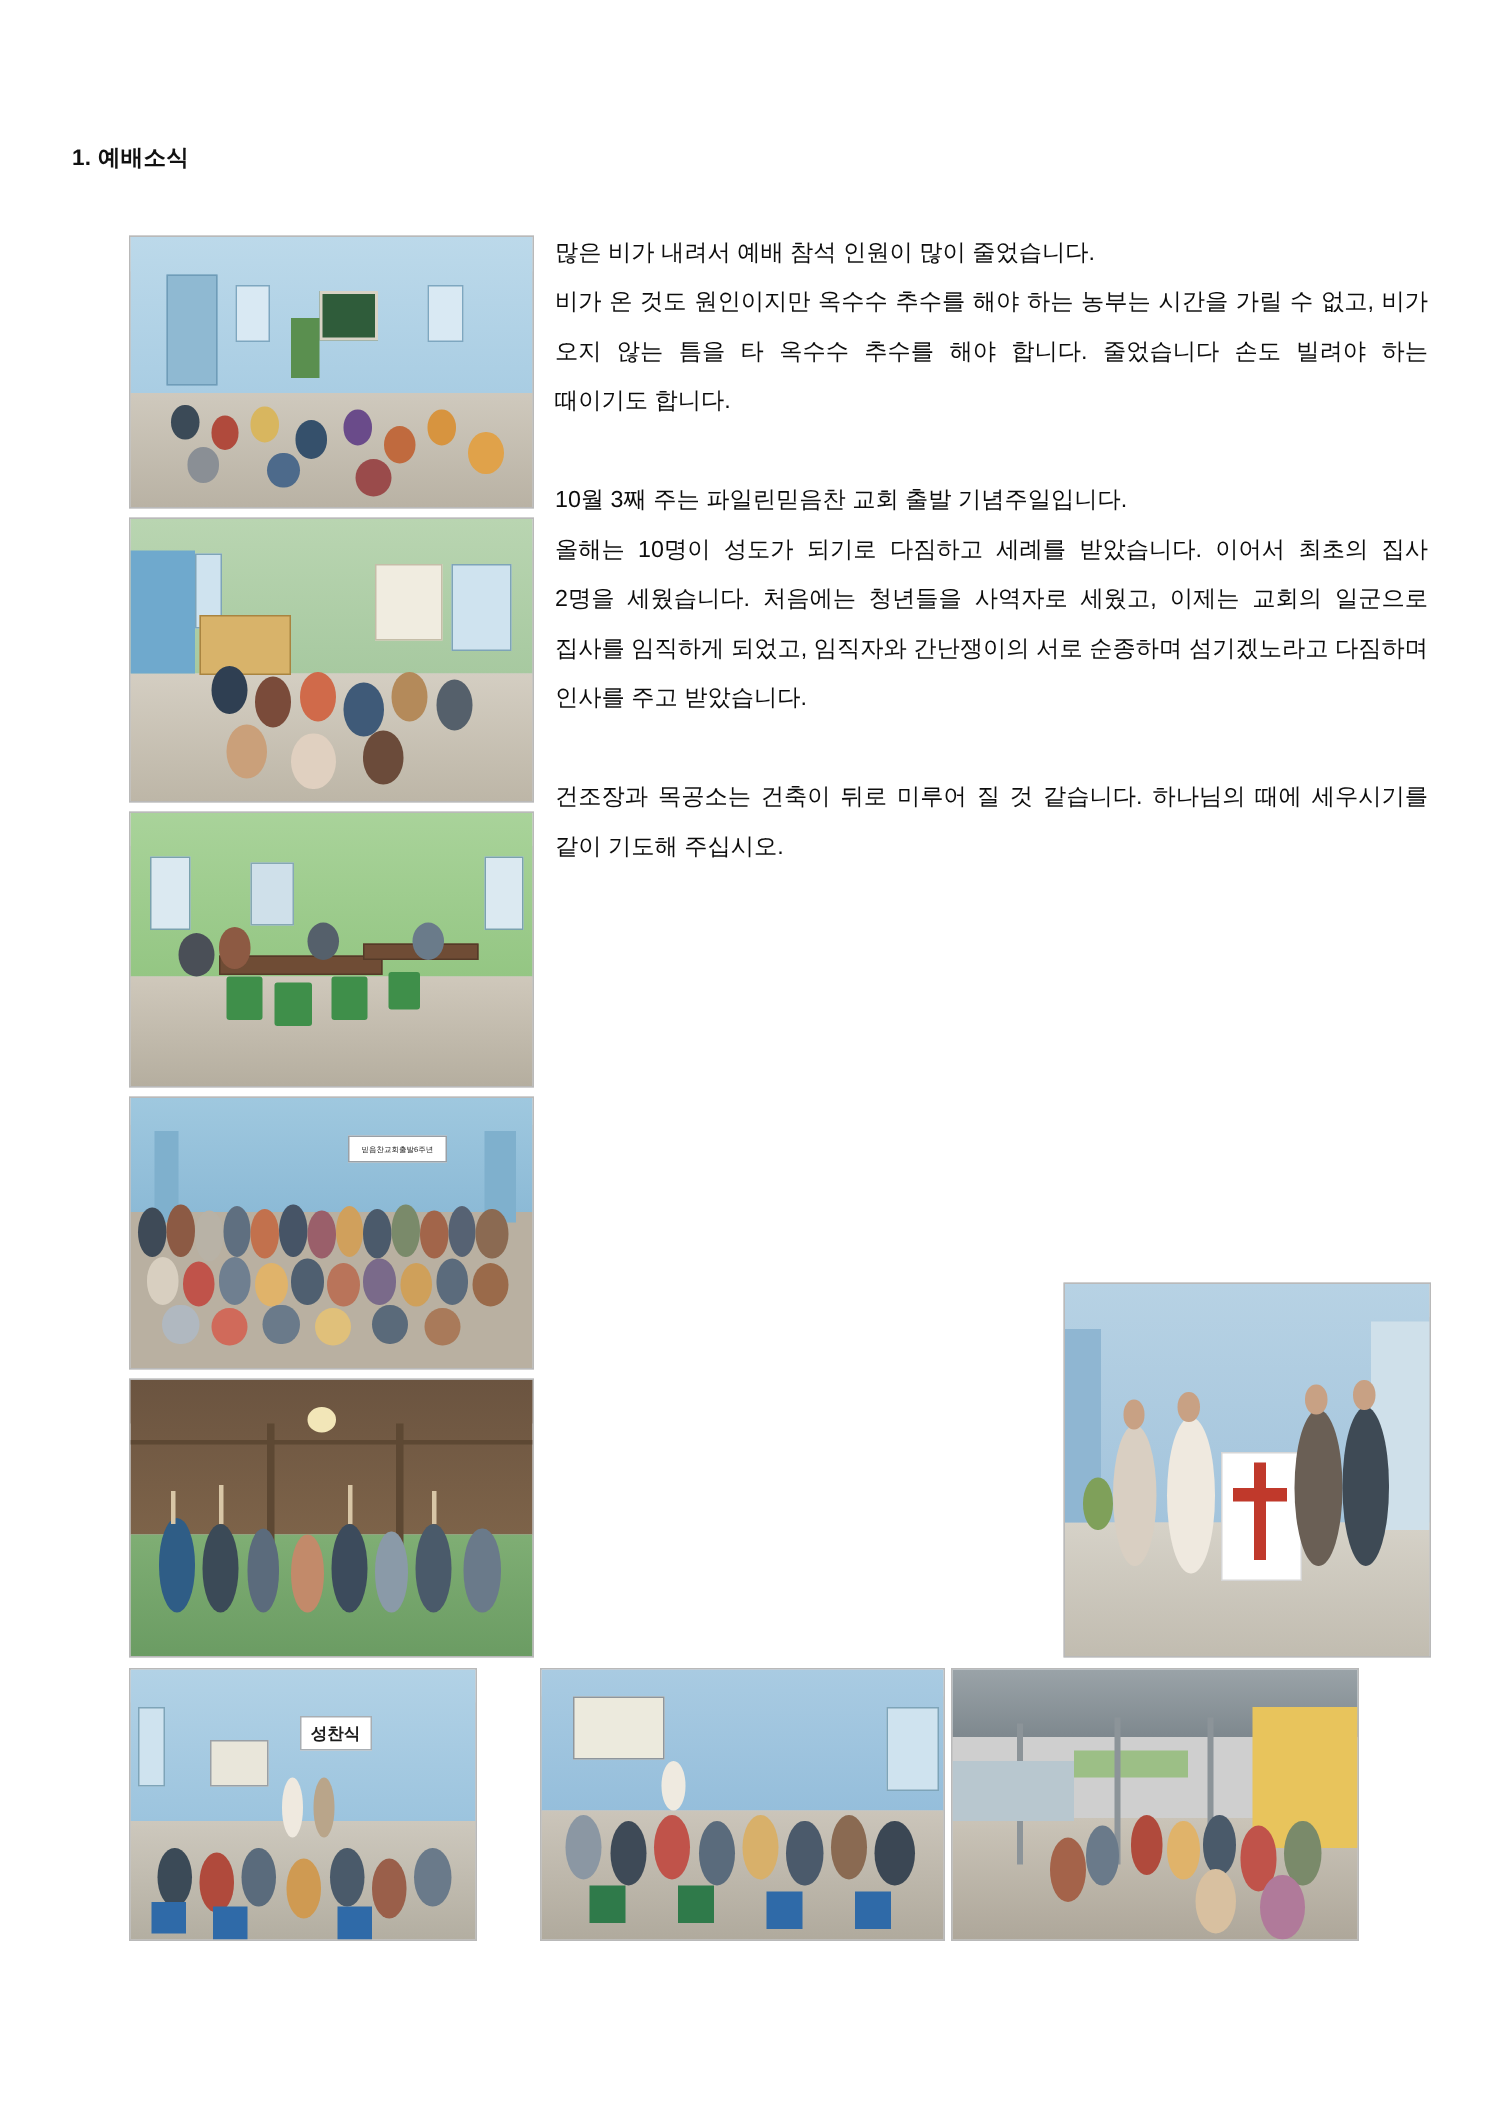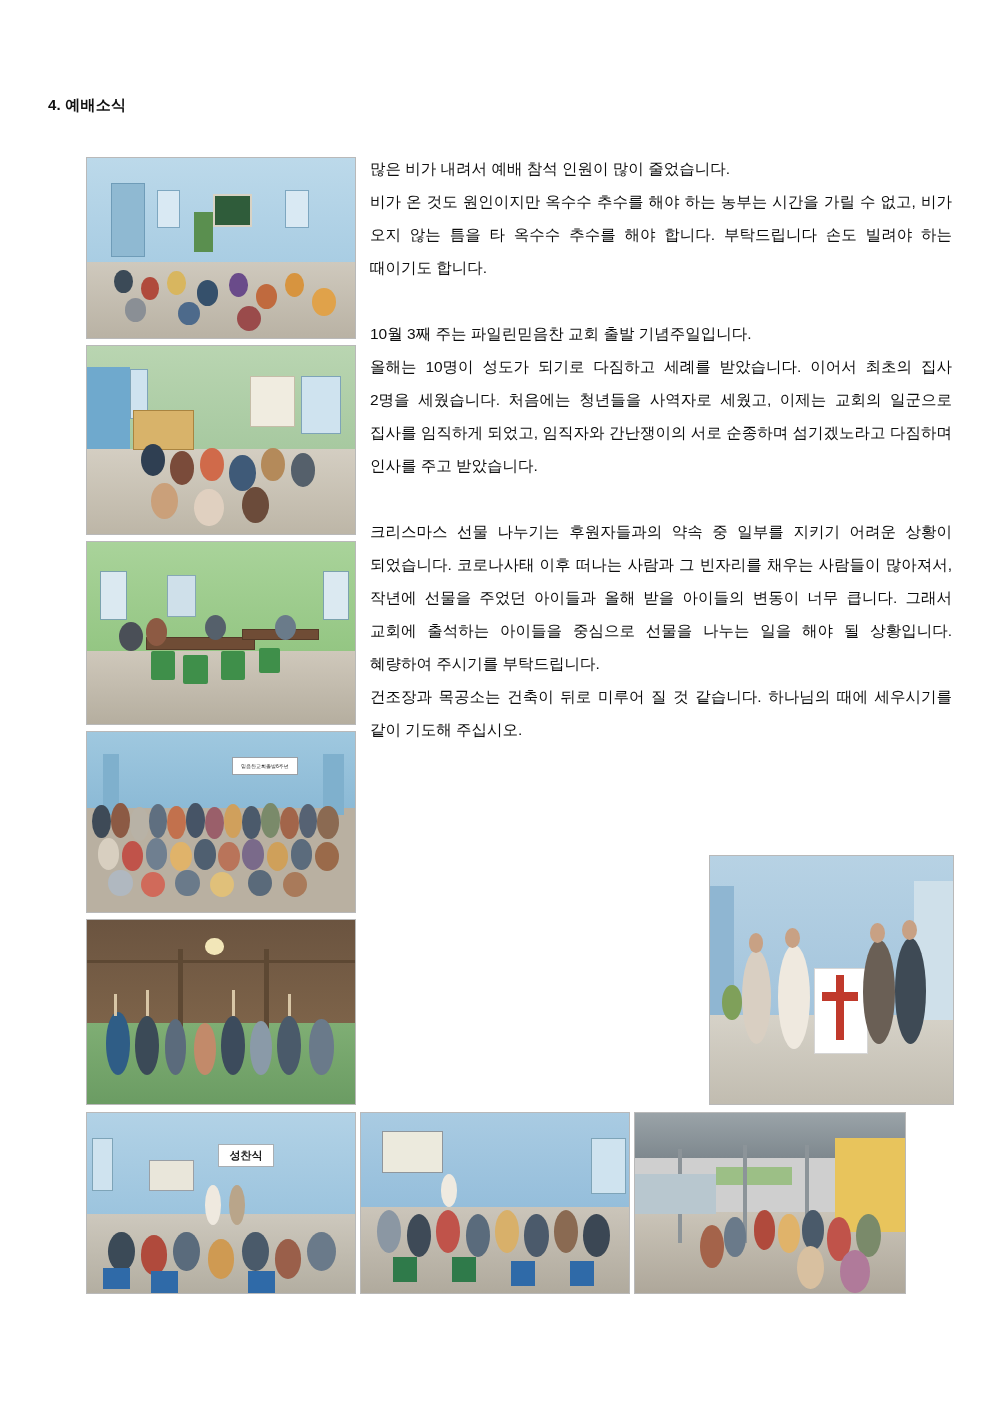--- a/index.html
+++ b/index.html
@@ -148,21 +148,21 @@
   .p9 .ground { top: 55%; bottom: 0; background: linear-gradient(#cac4b8, #aea79a); }
   .p9 .wallY { position: absolute; right: 0; top: 14%; width: 26%; height: 52%; background: #e8c45c; }
   .p9 .greenband { position: absolute; left: 30%; top: 30%; width: 28%; height: 10%; background: #9cbf86; }
   .p9 .post { position: absolute; width: 4px; background: #8c9499; }
 </style>
 </head>
 <body>
 
 <div class="page">
 
-  <div class="section-heading">4. 예배소식</div>
+  <div class="section-heading">1. 예배소식</div>
 
   <div class="photo p1" style="left:86px; top:157px; width:270px; height:182px;">
     <div class="inner">
       <div class="band ceil"></div>
       <div class="band wall"></div>
       <div class="band floor"></div>
       <div class="rect door"></div>
       <div class="rect win" style="left:26%;"></div>
       <div class="rect win" style="left:74%;"></div>
       <div class="rect board"></div>
@@ -307,21 +307,21 @@
       <div class="ell" style="left:63%; top:34%; width:13%; height:42%; background:#6a5f55;"></div>
       <div class="ell" style="left:76%; top:33%; width:13%; height:43%; background:#3e4a55;"></div>
       <div class="ell" style="left:16%; top:31%; width:6%;  height:8%;  background:#c8a184;"></div>
       <div class="ell" style="left:31%; top:29%; width:6%;  height:8%;  background:#c8a184;"></div>
       <div class="ell" style="left:66%; top:27%; width:6%;  height:8%;  background:#c8a184;"></div>
       <div class="ell" style="left:79%; top:26%; width:6%;  height:8%;  background:#c8a184;"></div>
       <div class="ell" style="left:5%;  top:52%; width:8%;  height:14%; background:#7fa05a;"></div>
     </div>
   </div>
 
-  <div class="photo p7" style="left:86px; top:1112px; width:270px; height:182px;">
+  <div class="photo p7" style="left:86px; top:1112px; width:232px; height:182px;">
     <div class="inner">
       <div class="band ceil"></div>
       <div class="band wall"></div>
       <div class="band floor"></div>
       <div class="rect" style="left:2%; top:14%; width:7%; height:28%; background:#cfe3ef; border:1px solid #7ea4b8;"></div>
       <div class="rect screen"></div>
       <div class="sign">성찬식</div>
       <div class="ell" style="left:44%; top:40%; width:6%; height:22%; background:#efe9df;"></div>
       <div class="ell" style="left:53%; top:40%; width:6%; height:22%; background:#b9a58a;"></div>
       <div class="ell" style="left:8%;  top:66%; width:10%; height:22%; background:#3b4a57;"></div>
@@ -378,22 +378,21 @@
       <div class="ell" style="left:82%; top:56%; width:9%; height:24%; background:#7a8a6a;"></div>
       <div class="ell" style="left:33%; top:58%; width:8%; height:22%; background:#6a7a8a;"></div>
       <div class="ell" style="left:24%; top:62%; width:9%; height:24%; background:#a4634a;"></div>
       <div class="ell" style="left:60%; top:74%; width:10%; height:24%; background:#d8c0a0;"></div>
       <div class="ell" style="left:76%; top:76%; width:11%; height:24%; background:#b07a9a;"></div>
     </div>
   </div>
 
   <div class="text-column">
     <p class="para">많은 비가 내려서 예배 참석 인원이 많이 줄었습니다.</p>
-    <p class="para">비가 온 것도 원인이지만 옥수수 추수를 해야 하는 농부는 시간을 가릴 수 없고, 비가 오지 않는 틈을 타 옥수수 추수를 해야 합니다. 부탁드립니다 손도 빌려야 하는 때이기도 합니다.</p>
+    <p class="para">비가 온 것도 원인이지만 옥수수 추수를 해야 하는 농부는 시간을 가릴 수 없고, 비가 오지 않는 틈을 타 옥수수 추수를 해야 합니다. 줄었습니다 손도 빌려야 하는 때이기도 합니다.</p>
     <div class="para-gap"></div>
     <p class="para">10월 3째 주는 파일린믿음찬 교회 출발 기념주일입니다.</p>
     <p class="para">올해는 10명이 성도가 되기로 다짐하고 세례를 받았습니다. 이어서 최초의 집사 2명을 세웠습니다. 처음에는 청년들을 사역자로 세웠고, 이제는 교회의 일군으로 집사를 임직하게 되었고, 임직자와 간난쟁이의 서로 순종하며 섬기겠노라고 다짐하며 인사를 주고 받았습니다.</p>
     <div class="para-gap"></div>
-    <p class="para">크리스마스 선물 나누기는 후원자들과의 약속 중 일부를 지키기 어려운 상황이 되었습니다. 코로나사태 이후 떠나는 사람과 그 빈자리를 채우는 사람들이 많아져서, 작년에 선물을 주었던 아이들과 올해 받을 아이들의 변동이 너무 큽니다. 그래서 교회에 출석하는 아이들을 중심으로 선물을 나누는 일을 해야 될 상황입니다. 혜량하여 주시기를 부탁드립니다.</p>
     <p class="para">건조장과 목공소는 건축이 뒤로 미루어 질 것 같습니다. 하나님의 때에 세우시기를 같이 기도해 주십시오.</p>
   </div>
 
 </div>
 
 </body></html>

